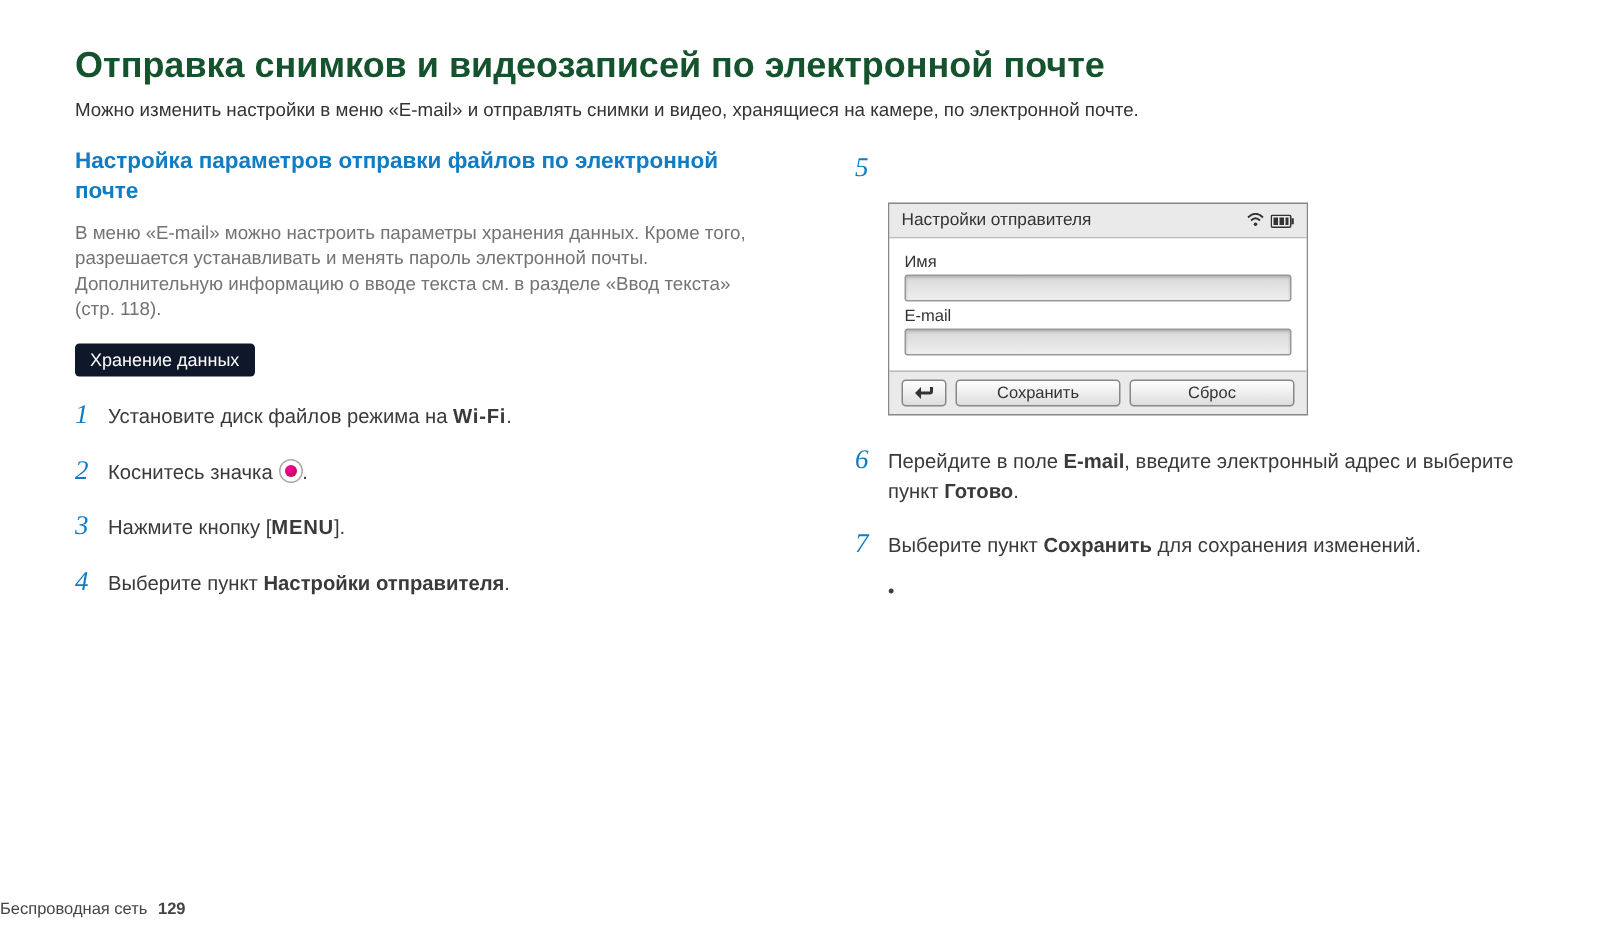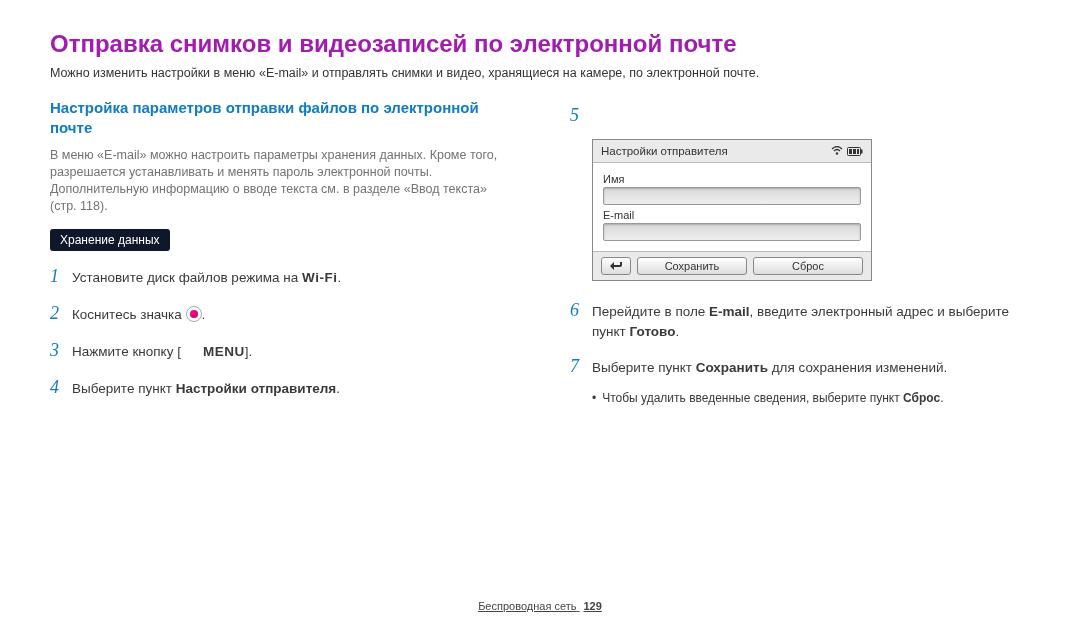--- a/index.html
+++ b/index.html
@@ -6,34 +6,33 @@
   body {
     width: 1080px;
     height: 630px;
     background: #fff;
     font-family: Arial, "Helvetica Neue", sans-serif;
     color: #3a3a3a;
     position: relative;
     padding: 30px 50px 30px 50px;
   }
   .page-title {
-    color: #a21caf;
+    color: #14532d;
     font-size: 24px;
     font-weight: bold;
     margin-bottom: 8px;
   }
   .intro {
     font-size: 12.5px;
     color: #333;
     margin-bottom: 18px;
   }
   .columns {
     display: flex;
     gap: 60px;
-    align-items: center;
   }
   .col {
     flex: 1;
     min-width: 0;
   }
   .section-title {
     color: #0F7CC4;
     font-size: 15px;
     font-weight: bold;
     line-height: 1.3;
@@ -74,21 +73,20 @@
   .step-text b { font-weight: bold; }
   .wifi-glyph {
     font-family: Arial, sans-serif;
     font-weight: bold;
     letter-spacing: 0.5px;
     margin-top: 12px;
   }
   .menu-glyph {
     font-weight: bold;
     letter-spacing: 0.5px;
-    margin-left: 22px;
   }
   .mail-icon {
     display: inline-flex;
     align-items: center;
     justify-content: center;
     width: 16px;
     height: 16px;
     border: 1px solid #aaa;
     border-radius: 50%;
     background: #fff;
@@ -178,24 +176,23 @@
     margin-left: 22px;
     margin-top: 2px;
     line-height: 1.4;
   }
   .bullet-dot { flex-shrink: 0; }
   .footer {
     position: absolute;
     bottom: 18px;
     left: 0;
     right: 0;
-    text-align: center;
+    text-align: left;
     font-size: 11px;
     color: #444;
-    text-decoration: underline;
   }
   .footer .pn { font-weight: bold; margin-left: 4px; }
   .wifi-svg, .batt-svg { display:inline-block; }
 </style>
 </head>
 <body>
 
 <h1 class="page-title">Отправка снимков и видеозаписей по электронной почте</h1>
 <p class="intro">Можно изменить настройки в меню «E-mail» и отправлять снимки и видео, хранящиеся на камере, по электронной почте.</p>
 
@@ -286,23 +283,20 @@
 
       <div class="step">
         <span class="step-num">7</span>
         <span class="step-text">
           <span>Выберите пункт </span><b>Сохранить</b><span> для сохранения изменений.</span>
         </span>
       </div>
 
       <div class="bullet-row">
         <span class="bullet-dot">•</span>
-        <span>
-          <span>Чтобы удалить введенные сведения, выберите пункт </span><b>Сброс</b><span>.</span>
-        </span>
       </div>
     </div>
   </div>
 </div>
 
 <div class="footer">
   <span>Беспроводная сеть</span>
   <span class="pn">129</span>
 </div>
 

